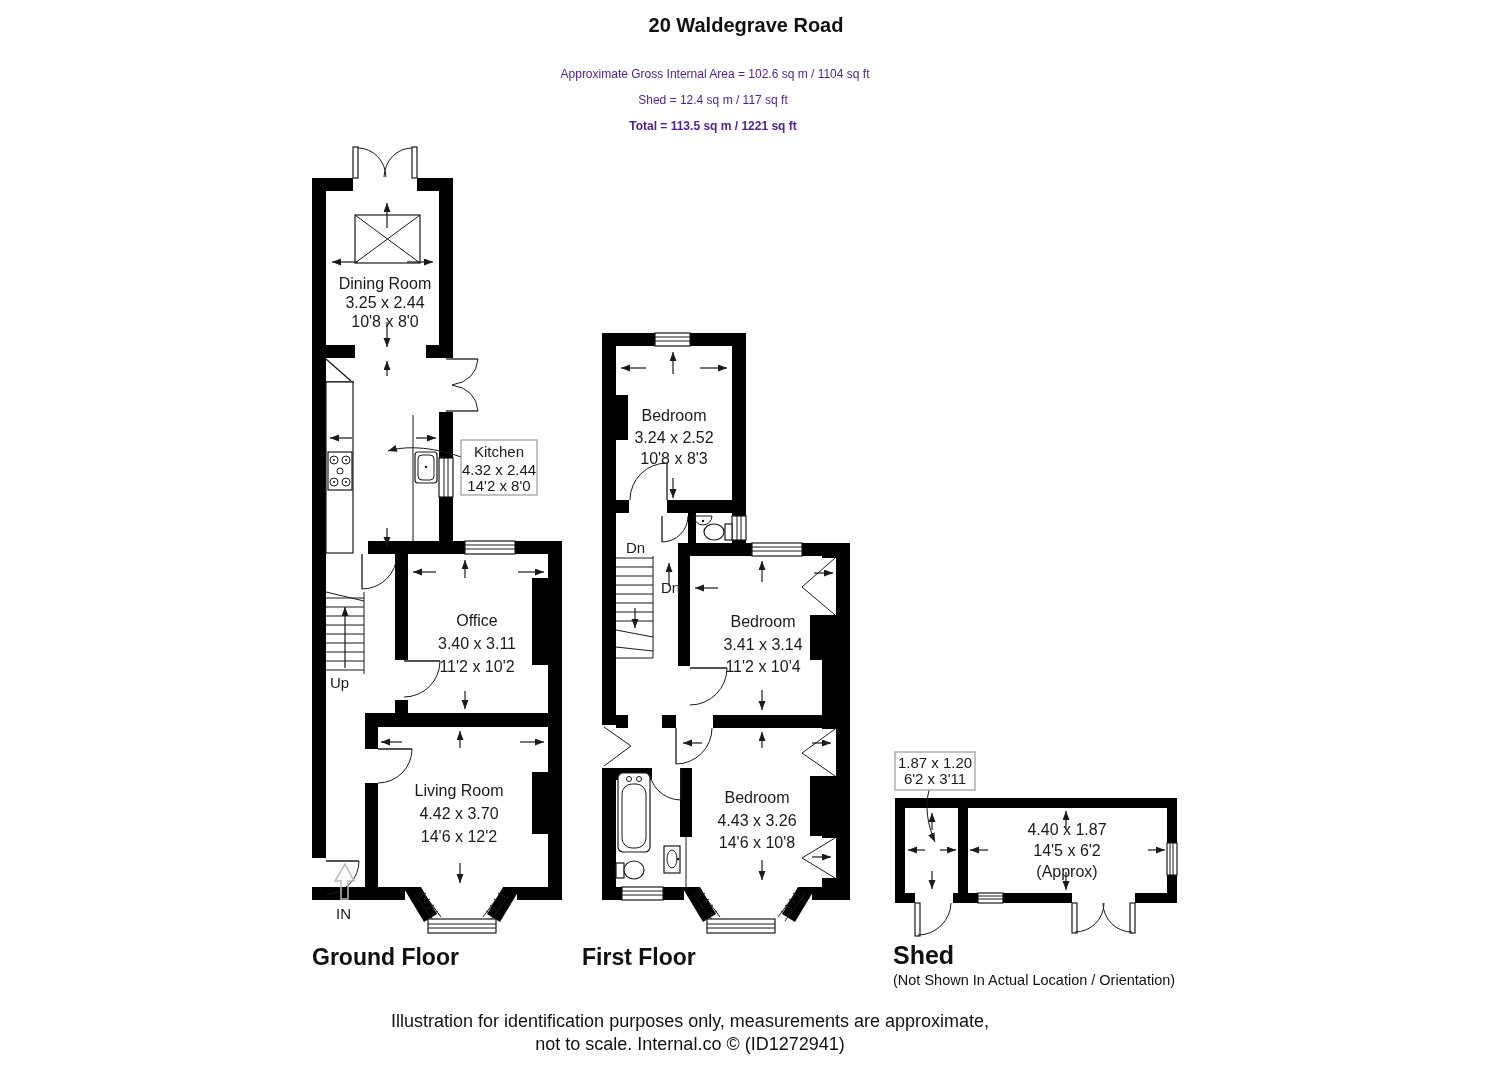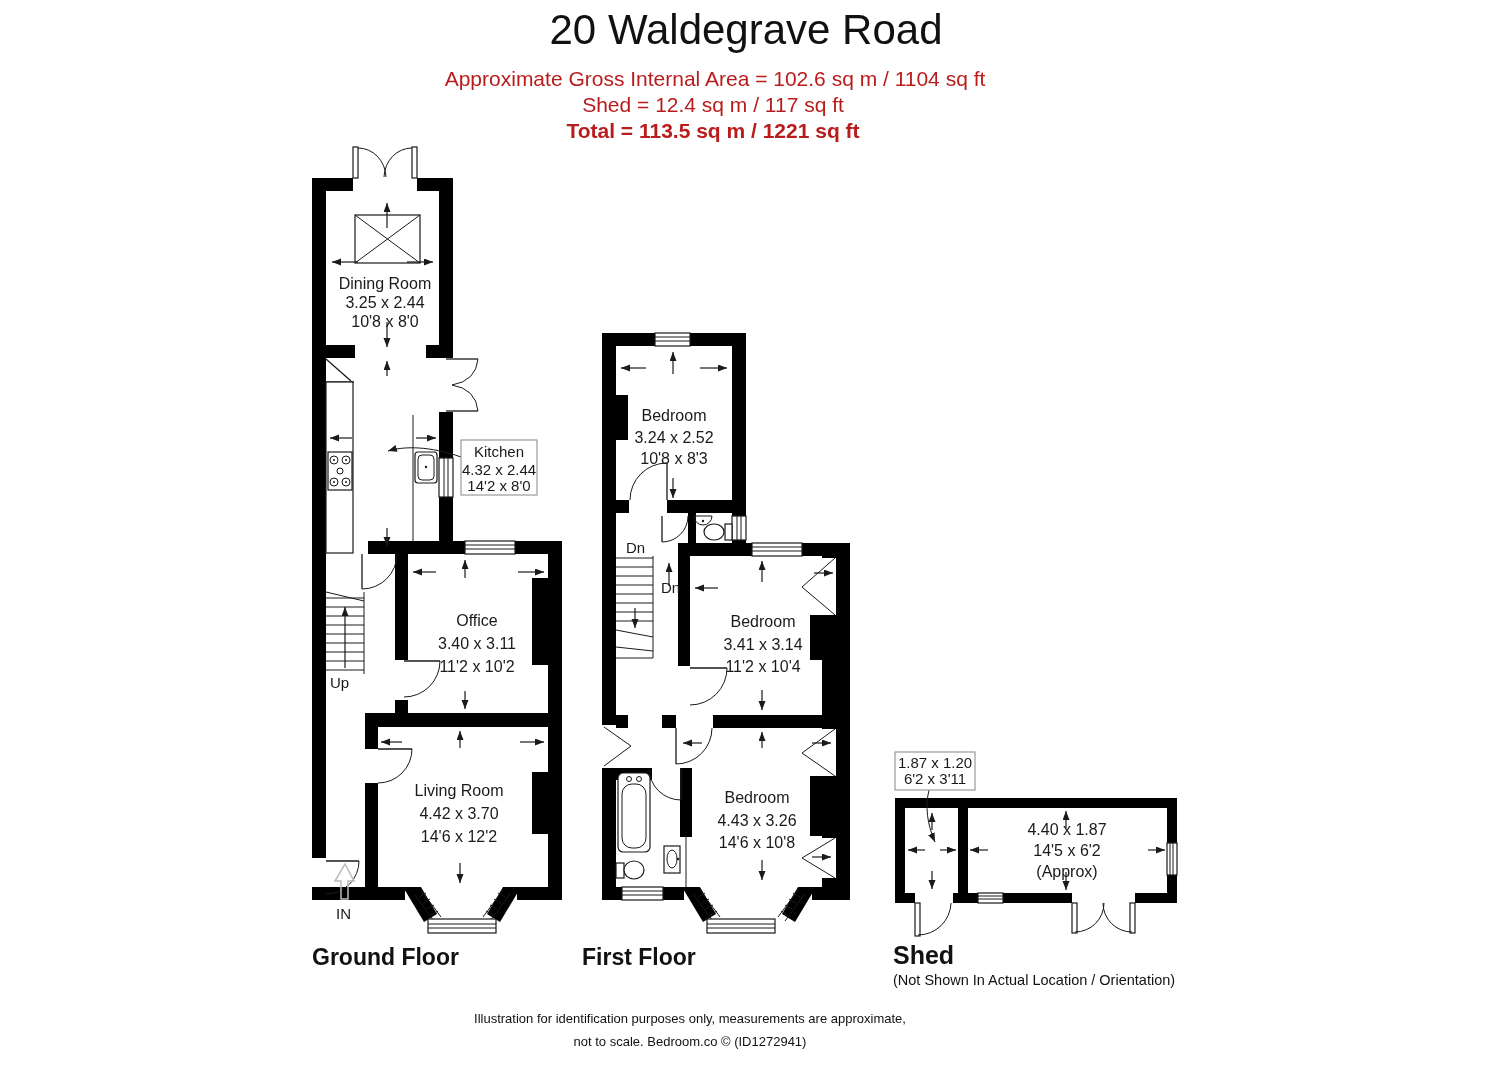--- a/index.html
+++ b/index.html
@@ -1,22 +1,22 @@
 <!DOCTYPE html>
 <html><head>
 <meta charset="utf-8">
 <style>
   html,body{margin:0;padding:0;background:#fff;}
   body{width:1489px;height:1080px;position:relative;overflow:hidden;
        font-family:"Liberation Sans",sans-serif;color:#1a1a1a;}
   .abs{position:absolute;white-space:nowrap;transform:translateX(-50%);}
-  #title{left:746px;top:6px;font-size:42px;font-weight:normal;color:#111;}
-  .sub{font-size:21px;color:#b91c1c;}
+  #title{left:746px;top:14px;font-size:20px;font-weight:bold;color:#111;}
+  .sub{font-size:12px;color:#4c1d95;}
   #sub1{left:715px;top:67px;} #sub2{left:713px;top:93px;} #sub3{left:713px;top:119px;font-weight:bold;}
-  .foot{font-size:13px;color:#111;}
+  .foot{font-size:18px;color:#111;}
   #foot1{left:690px;top:1011px;} #foot2{left:690px;top:1034px;}
   svg{position:absolute;left:0;top:0;}
   .wall{fill:#000;stroke:none;}
   .ln{stroke:#1a1a1a;stroke-width:1.3;fill:none;}
   .thin{stroke:#1a1a1a;stroke-width:1;fill:none;}
   .win{fill:#fff;stroke:#1a1a1a;stroke-width:1.2;}
   .leaf{fill:#fff;stroke:#1a1a1a;stroke-width:1.2;}
   .dim{stroke:#1a1a1a;stroke-width:1.2;fill:none;marker-end:url(#arw);}
   .fix{fill:#fff;stroke:#1a1a1a;stroke-width:1.2;}
   .r{font-family:"Liberation Sans",sans-serif;font-size:16px;fill:#1a1a1a;text-anchor:middle;}
@@ -435,13 +435,13 @@
       <text class="r" x="1067" y="835">4.40 x 1.87</text>
       <text class="r" x="1067" y="856">14'5 x 6'2</text>
       <text class="r" x="1067" y="877">(Approx)</text>
     </g>
     <text class="fl" x="893" y="964" style="font-size:25px">Shed</text>
     <text class="note" x="893" y="985">(Not Shown In Actual Location / Orientation)</text>
   </g>
 </svg>
 
 <div class="abs foot" id="foot1">Illustration for identification purposes only, measurements are approximate,</div>
-<div class="abs foot" id="foot2">not to scale. Bedroom.co © (ID1272941)</div>
+<div class="abs foot" id="foot2">not to scale. Internal.co © (ID1272941)</div>
 
 </body></html>

